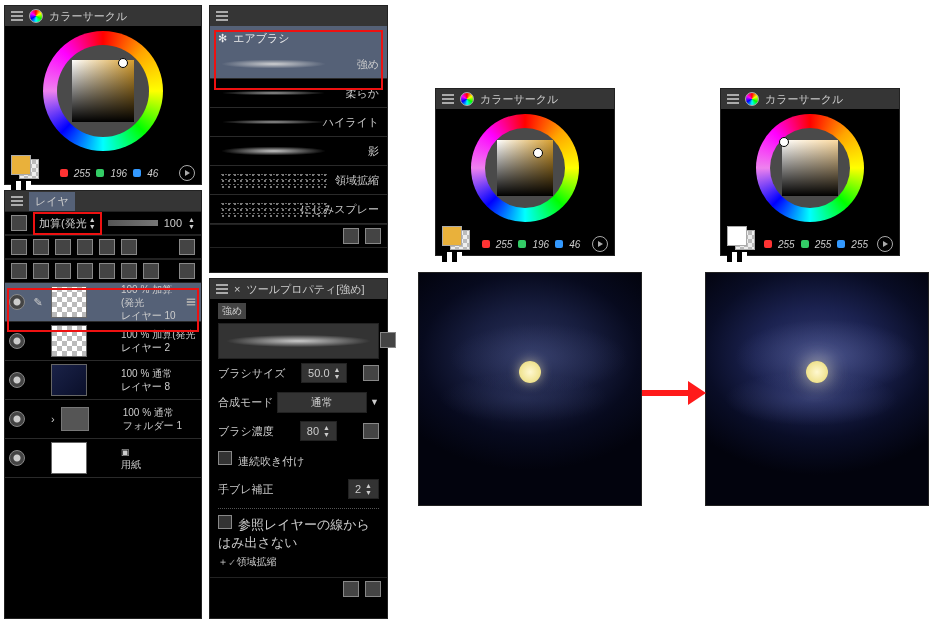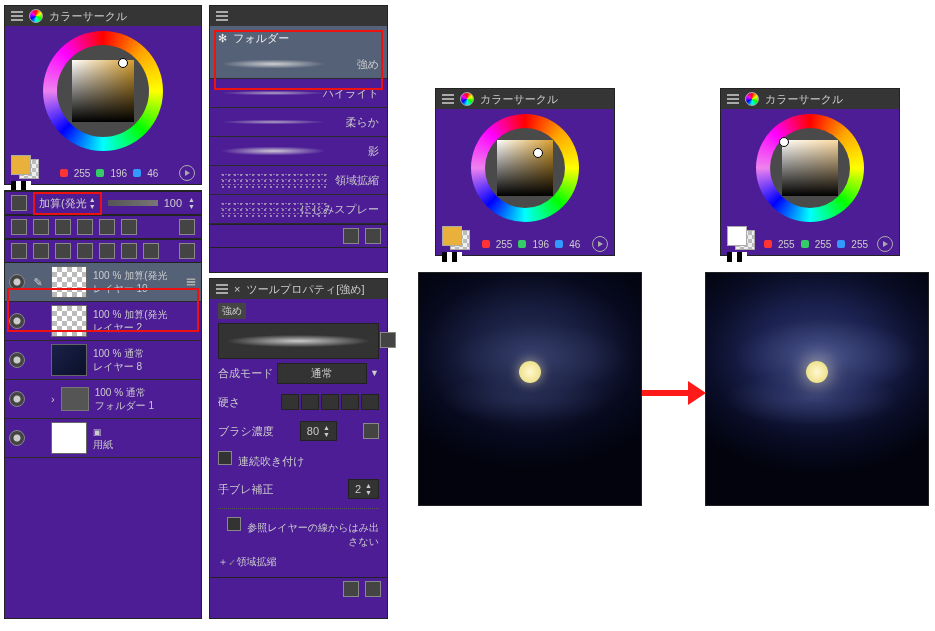--- a/index.html
+++ b/index.html
@@ -1,53 +1,53 @@
 <!DOCTYPE html>
 <html><head>
 <meta charset="utf-8">
 <style>
   body { margin:0; background:#fff; font-family:"Hiragino Kaku Gothic ProN","Yu Gothic",sans-serif; font-size:11px; color:#ccc; }
   .stage { position:relative; width:935px; height:631px; }
-  .panel { position:absolute; background:#4c1d95; border:1px solid #222; }
+  .panel { position:absolute; background:#000000; border:1px solid #222; }
   .panel-hdr { height:20px; background:#353535; display:flex; align-items:center; gap:6px; padding:0 6px; }
   .hamburger { width:12px; height:10px; background:linear-gradient(#aaa 0 2px,transparent 2px 4px,#aaa 4px 6px,transparent 6px 8px,#aaa 8px 10px); }
   .dot-icon { width:12px; height:12px; border-radius:50%; border:1px solid #aaa; background:conic-gradient(red,yellow,lime,cyan,blue,magenta,red); }
   .wheel { position:relative; width:120px; height:120px; border-radius:50%; background:conic-gradient(red,orange,yellow,lime,cyan,blue,violet,magenta,red); margin:5px auto 4px; }
   .wheel::after { content:""; position:absolute; inset:14px; border-radius:50%; background:#4a4a4a; }
   .square { position:absolute; top:29px; left:29px; width:62px; height:62px; z-index:2; }
   .sq-orange { background:linear-gradient(to bottom,rgba(0,0,0,0),#000),linear-gradient(to right,#fff,#d8a030); }
   .sq-white  { background:linear-gradient(to bottom,rgba(0,0,0,0),#000),linear-gradient(to right,#fff,#fcdaa0); }
   .picker { position:absolute; width:8px; height:8px; border:1px solid #000; border-radius:50%; background:#fff; }
   .wheel-bottom { display:flex; align-items:center; justify-content:space-between; padding:0 6px 4px; }
   .swatch-pair { position:relative; width:28px; height:24px; }
   .swatch-pair .back { position:absolute; right:0; bottom:0; width:18px; height:18px; border:1px solid #aaa;
     background:linear-gradient(45deg,#bbb 25%,transparent 25%,transparent 75%,#bbb 75%),linear-gradient(45deg,#bbb 25%,#eee 25%,#eee 75%,#bbb 75%);
     background-size:8px 8px; background-position:0 0,4px 4px; }
   .swatch-pair .front { position:absolute; left:0; top:0; width:18px; height:18px; border:1px solid #aaa; }
-  .rgb { display:flex; gap:6px; font-size:10px; align-items:center; }
+  .rgb { display:flex; gap:6px; font-size:10px; align-items:center;font-style:italic; }
   .rgb span.box { width:8px; height:8px; border-radius:2px; display:inline-block; }
   .play { width:14px; height:14px; border:1px solid #aaa; border-radius:50%; display:flex; align-items:center; justify-content:center; }
   .play::after { content:""; border-left:5px solid #aaa; border-top:3px solid transparent; border-bottom:3px solid transparent; }
   .red-box { border:2px solid #e11; }
   
   .brush-row { height:28px; border-bottom:1px solid #2a2a2a; display:flex; align-items:center; justify-content:flex-end; padding:0 8px; position:relative; }
   .brush-row.sel { background:#556177; }
   .stroke { position:absolute; left:10px; right:60px; top:6px; bottom:6px; background:radial-gradient(ellipse 70% 40% at 50% 50%, rgba(220,220,220,0.9), rgba(220,220,220,0) 70%); }
   .stroke.thin { background:radial-gradient(ellipse 70% 20% at 50% 50%, rgba(220,220,220,0.7), rgba(220,220,220,0) 70%); }
   .stroke.noise { background-image:radial-gradient(circle,#ccc 1px,transparent 1px),radial-gradient(circle,#aaa 1px,transparent 1px); background-size:6px 6px,4px 5px; opacity:.6; }
   .category { height:24px; background:#556177; display:flex; align-items:center; gap:6px; padding:0 8px; color:#eee; }
   
   .toolbar { height:22px; display:flex; align-items:center; gap:6px; padding:0 6px; border-top:1px solid #222; border-bottom:1px solid #222; }
   .icon-sq { width:14px; height:14px; border:1px solid #888; background:#444; }
   .layer-row { height:38px; display:flex; align-items:center; border-bottom:1px solid #2a2a2a; padding:0 4px; gap:6px; }
   .layer-row.sel { background:#556177; }
   .eye { width:14px; height:14px; border:1px solid #888; border-radius:50%; background:radial-gradient(circle,#ccc 3px,#444 4px); }
   .thumb { width:34px; height:30px; border:1px solid #666; background:#fff; }
   .thumb.checker { background:linear-gradient(45deg,#bbb 25%,transparent 25%,transparent 75%,#bbb 75%),linear-gradient(45deg,#bbb 25%,#fff 25%,#fff 75%,#bbb 75%); background-size:10px 10px; background-position:0 0,5px 5px; }
-  .layer-txt { flex:1; font-size:10px; line-height:1.3; }
+  .layer-txt { flex:1; font-size:10px; line-height:1.3;margin-left:28px; }
   
   .prop-row { display:flex; align-items:center; justify-content:space-between; height:28px; padding:0 8px; border-bottom:1px solid transparent; font-size:11px; }
   .val { background:#333; padding:2px 6px; display:flex; align-items:center; gap:4px; border:1px solid #222; }
   .stepper { display:flex; flex-direction:column; font-size:7px; line-height:1; }
   .dropdown { background:#333; padding:2px 14px; border:1px solid #222; min-width:60px; text-align:center; }
   .hardness { display:flex; gap:2px; }
   .hardness div { width:16px; height:14px; background:#333; border:1px solid #222; }
   .chk { width:12px; height:12px; border:1px solid #888; background:#333; display:inline-block; margin-right:6px; }
   
   .art { position:relative; border:1px solid #222; overflow:hidden; }
@@ -92,33 +92,33 @@
   </div>
 </div>
 
 <div class="panel" style="left:209px; top:5px; width:177px; height:266px;">
   <div class="panel-hdr">
     <div class="hamburger"></div>
   </div>
   <div class="red-box" style="position:absolute; left:4px; top:24px; right:4px; height:56px; z-index:5;"></div>
   <div class="category">
     <span>✻</span>
-    <span>フォルダー</span>
+    <span>エアブラシ</span>
   </div>
   <div class="brush-row sel">
         <div class="stroke"></div>
         <span>強め</span>
       </div>
   <div class="brush-row">
         <div class="stroke thin"></div>
+        <span>柔らか</span>
+      </div>
+  <div class="brush-row">
+        <div class="stroke thin"></div>
         <span>ハイライト</span>
-      </div>
-  <div class="brush-row">
-        <div class="stroke thin"></div>
-        <span>柔らか</span>
       </div>
   <div class="brush-row">
         <div class="stroke"></div>
         <span>影</span>
       </div>
   <div class="brush-row">
         <div class="stroke noise"></div>
         <span>領域拡縮</span>
       </div>
   <div class="brush-row">
@@ -126,20 +126,24 @@
         <span>にじみスプレー</span>
       </div>
   <div class="toolbar" style="border-top:1px solid #222;">
     <div style="flex:1"></div>
     <div class="icon-sq"></div>
     <div class="icon-sq"></div>
   </div>
 </div>
 
 <div class="panel" style="left:4px; top:190px; width:196px; height:427px;">
+  <div class="panel-hdr">
+    <div class="hamburger"></div>
+    <span style="background:#556177;padding:2px 6px;">レイヤ</span>
+  </div>
   <div class="toolbar">
     <div class="icon-sq"></div>
     <div class="red-box" style="position:relative;padding:2px 4px;display:flex;align-items:center;gap:2px;">
       <span>加算(発光</span>
       <div class="stepper">
             <span>▲</span>
             <span>▼</span>
           </div>
     </div>
     <div style="flex:1;height:6px;background:linear-gradient(90deg,#555,#777);"></div>
@@ -212,33 +216,34 @@
     <span>ツールプロパティ[強め]</span>
   </div>
   <div style="padding:4px 8px; display:flex; align-items:center; gap:6px;">
     <span style="font-size:10px;background:#444;padding:1px 4px">強め</span>
   </div>
   <div style="height:34px;margin:0 8px;background:#333;border:1px solid #222;position:relative;">
     <div class="stroke" style="left:6px;right:6px;top:6px;bottom:6px;"></div>
     <div style="position:absolute;right:-18px;top:8px;" class="icon-sq"></div>
   </div>
   <div class="prop-row">
+    <span>ブラシサイズ</span>
+    <div class="val">
+          <span>50.0</span>
+          <div class="stepper">
+            <span>▲</span>
+            <span>▼</span>
+          </div>
+        </div>
+    <div class="icon-sq"></div>
+  </div>
+  <div class="prop-row">
     <span>合成モード</span>
     <div class="dropdown"><span>通常</span></div>
     <span style="font-size:9px">▼</span>
-  </div>
-  <div class="prop-row">
-    <span>硬さ</span>
-    <div class="hardness">
-          <div></div>
-          <div></div>
-          <div></div>
-          <div></div>
-          <div></div>
-        </div>
   </div>
   <div class="prop-row">
     <span>ブラシ濃度</span>
     <div class="val">
           <span>80</span>
           <div class="stepper">
             <span>▲</span>
             <span>▼</span>
           </div>
         </div>
@@ -251,21 +256,21 @@
     <span>手ブレ補正</span>
     <div class="val">
           <span>2</span>
           <div class="stepper">
             <span>▲</span>
             <span>▼</span>
           </div>
         </div>
   </div>
   <div style="height:6px;border-top:1px dotted #555;margin:4px 8px;"></div>
-  <div class="prop-row" style="font-size:10px;text-align:right;">
+  <div class="prop-row" style="font-size:13px;">
     <span><span class="chk"></span><span>参照レイヤーの線からはみ出さない</span></span>
   </div>
   <div class="prop-row" style="font-size:10px;">
     <span>＋</span>
     <span style="color:#888">✓</span>
     <span style="flex:1">領域拡縮</span>
   </div>
   <div class="toolbar" style="justify-content:flex-end;border-bottom:none;">
     <div class="icon-sq"></div>
     <div class="icon-sq"></div>

